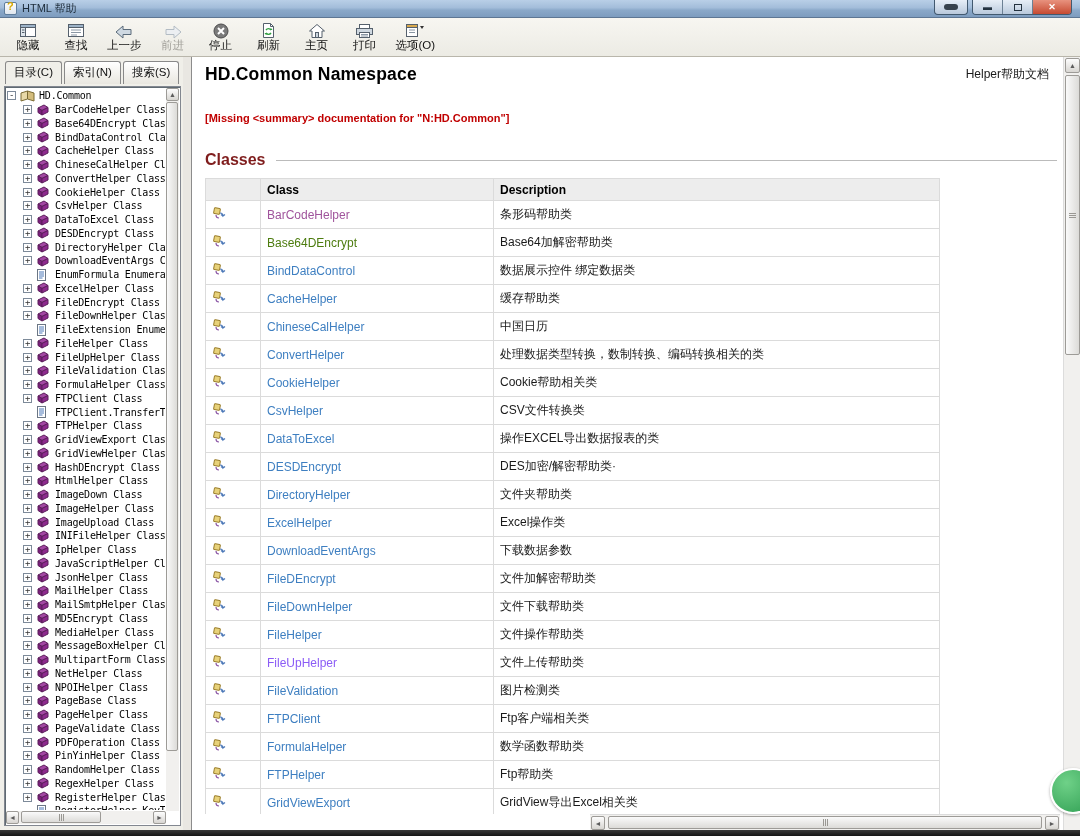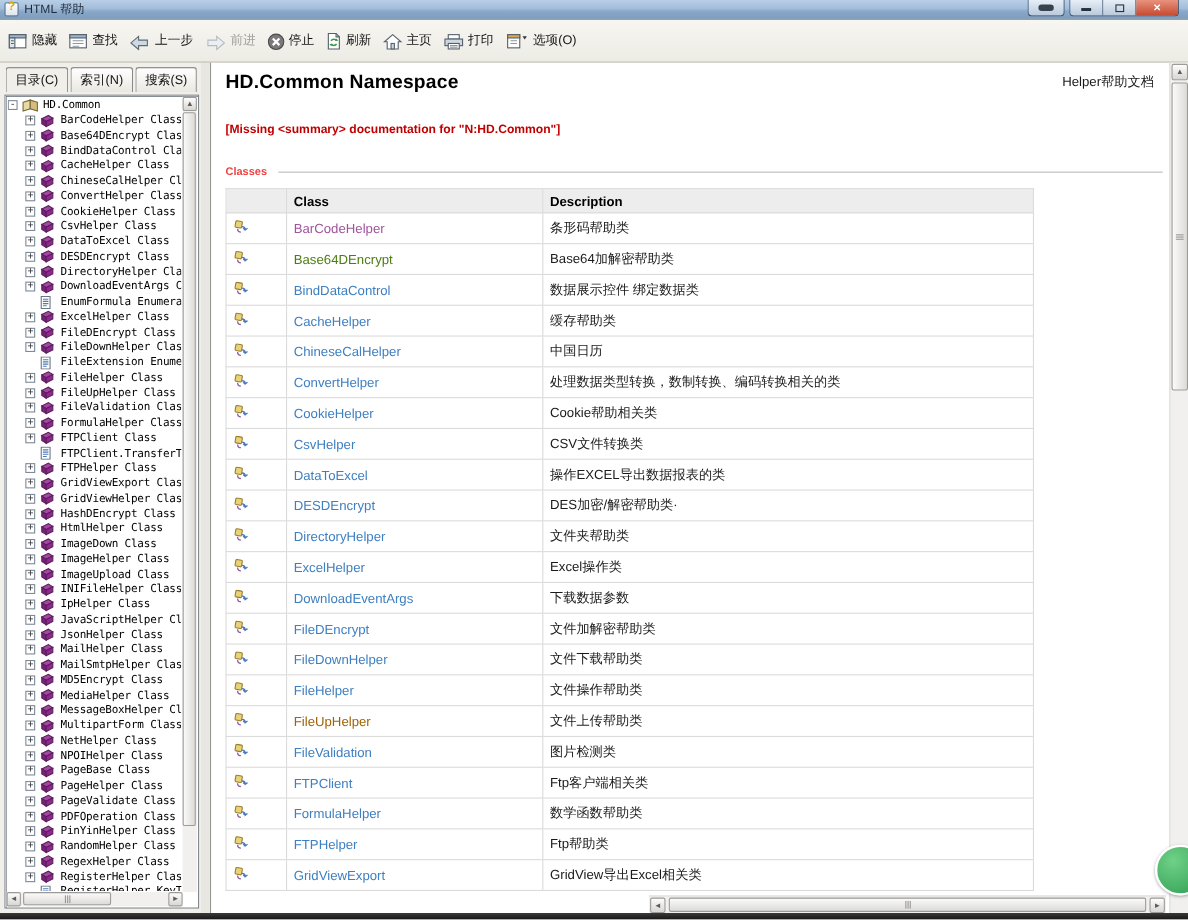--- a/index.html
+++ b/index.html
@@ -22,21 +22,21 @@
     border:1px solid #42596f; border-top:none; border-radius:0 0 4px 4px; overflow:hidden; }
   .win-btn { width:30px; height:14px; display:flex; align-items:center; justify-content:center;
     background:linear-gradient(#e7eef7,#b9c9dc); border-right:1px solid #6c8094; font-size:9px; color:#243240; }
   .win-btn.close { width:38px; background:linear-gradient(#e8927e,#c64a31); color:#fff; border-right:none; font-weight:bold; }
   .win-btn .maxbox { width:8px; height:7px; border:1px solid #243240; }
 
   
   .toolbar { position:absolute; left:0; top:18px; width:1080px; height:39px;
     background:linear-gradient(#f7f6f1,#ecebe4); border-bottom:1px solid #b9b6ab;
     display:flex; align-items:center; padding-left:6px; }
-  .tbtn { min-width:44px; height:36px; display:flex; align-items:center;
+  .tbtn { min-width:44px; height:36px; display:flex; flex-direction:column; align-items:center;
     justify-content:center; margin-right:4px; border:1px solid transparent; border-radius:3px; }
   .tbtn .ticon { height:17px; display:flex; align-items:flex-end; }
   .tbtn .tlabel { font-size:11.5px; color:#111; line-height:13px; white-space:nowrap; padding:0 4px; }
   .tbtn.disabled .tlabel { color:#a2a09a; }
   .tbtn svg { display:block; }
 
   
   .sidebar { position:absolute; left:0; top:57px; width:183px; height:773px; background:#f0efe9; }
   .tabs { display:flex; padding:4px 0 0 5px; height:27px; }
   .tab { font-size:11.5px; color:#111; padding:3px 8px 4px 8px; margin-right:2px;
@@ -74,21 +74,21 @@
   .splitter { position:absolute; left:183px; top:57px; width:9px; height:773px; background:#e9e7e2;
     border-right:1px solid #8c8c8c; }
 
   
   .mainpane { position:absolute; left:192px; top:57px; right:0; height:773px; background:#fff; }
   .content { position:absolute; left:0; top:0; right:17px; bottom:16px; overflow:hidden; padding:7px 6px 0 13px; }
   .page-title { font-size:17.5px; font-weight:bold; color:#000; letter-spacing:0.2px; }
   .header-right { position:absolute; top:9px; right:14px; font-size:12px; color:#1a1a1a; }
   .missing { margin-top:27px; font-size:11px; font-weight:bold; color:#c00000; }
   .section-head { margin-top:27px; display:flex; align-items:center; }
-  .section-head .stitle { font-size:10px; font-weight:bold; color:#ef4444; }
+  .section-head .stitle { font-size:16px; font-weight:bold; color:#7f1d1d; }
   .section-head .rule { flex:1; height:1px; background:#bbb; margin-left:10px; }
   table.classes { margin-top:9px; width:735px; border-collapse:collapse; table-layout:fixed; }
   table.classes th, table.classes td { border:1px solid #dbdbdb; font-size:12px; }
   table.classes th { background:#ededed; text-align:left; font-weight:bold; color:#000;
     height:22px; padding:2px 6px; }
   table.classes td { height:28px; padding:2px 6px; color:#1a1a1a; }
   col.c-icon { width:55px; } col.c-class { width:233px; }
   td.icon-cell { text-align:left; padding-left:10px; }
   a.classlink { text-decoration:none; font-size:12px; }
 
@@ -1124,21 +1124,21 @@
           <tr>
     <td class="icon-cell">
       <span>
         <svg width="14" height="13" viewBox="0 0 14 13">
                   <rect x="2" y="1" width="6" height="6" rx="1" transform="rotate(10 5 4)" fill="#e8d27a" stroke="#9a7d2a"></rect>
                   <path d="M8 6 q3 0 3 3 l2 -1.5 M11 9 l-2 -1.5" fill="none" stroke="#4d79b8" stroke-width="1.2"></path>
                   <path d="M4 8 q0 3 3 3" fill="none" stroke="#8e5ca8" stroke-width="1.2"></path>
                 </svg>
       </span>
     </td>
-    <td><a href="#" class="classlink" style="color: #a16207;">FileUpHelper</a></td>
+    <td><a href="#" class="classlink" style="color: #8b5cf6;">FileUpHelper</a></td>
     <td><span>文件上传帮助类</span></td>
   </tr>
           <tr>
     <td class="icon-cell">
       <span>
         <svg width="14" height="13" viewBox="0 0 14 13">
                   <rect x="2" y="1" width="6" height="6" rx="1" transform="rotate(10 5 4)" fill="#e8d27a" stroke="#9a7d2a"></rect>
                   <path d="M8 6 q3 0 3 3 l2 -1.5 M11 9 l-2 -1.5" fill="none" stroke="#4d79b8" stroke-width="1.2"></path>
                   <path d="M4 8 q0 3 3 3" fill="none" stroke="#8e5ca8" stroke-width="1.2"></path>
                 </svg>

